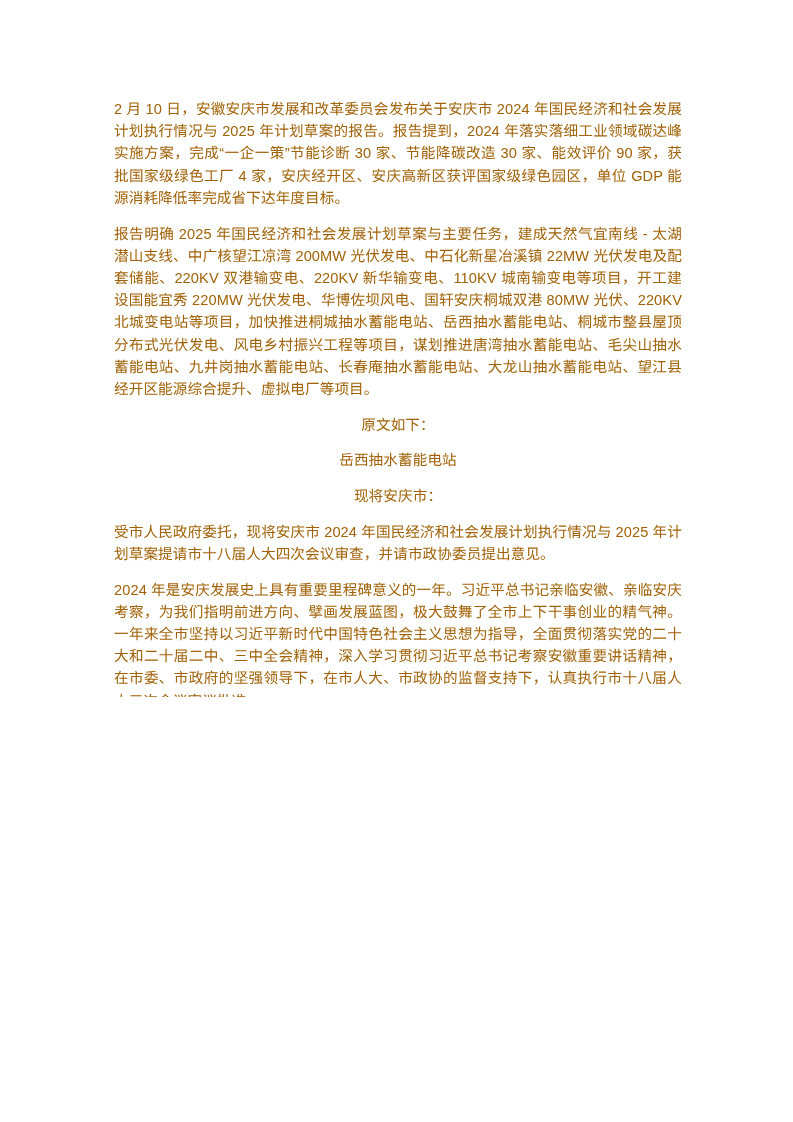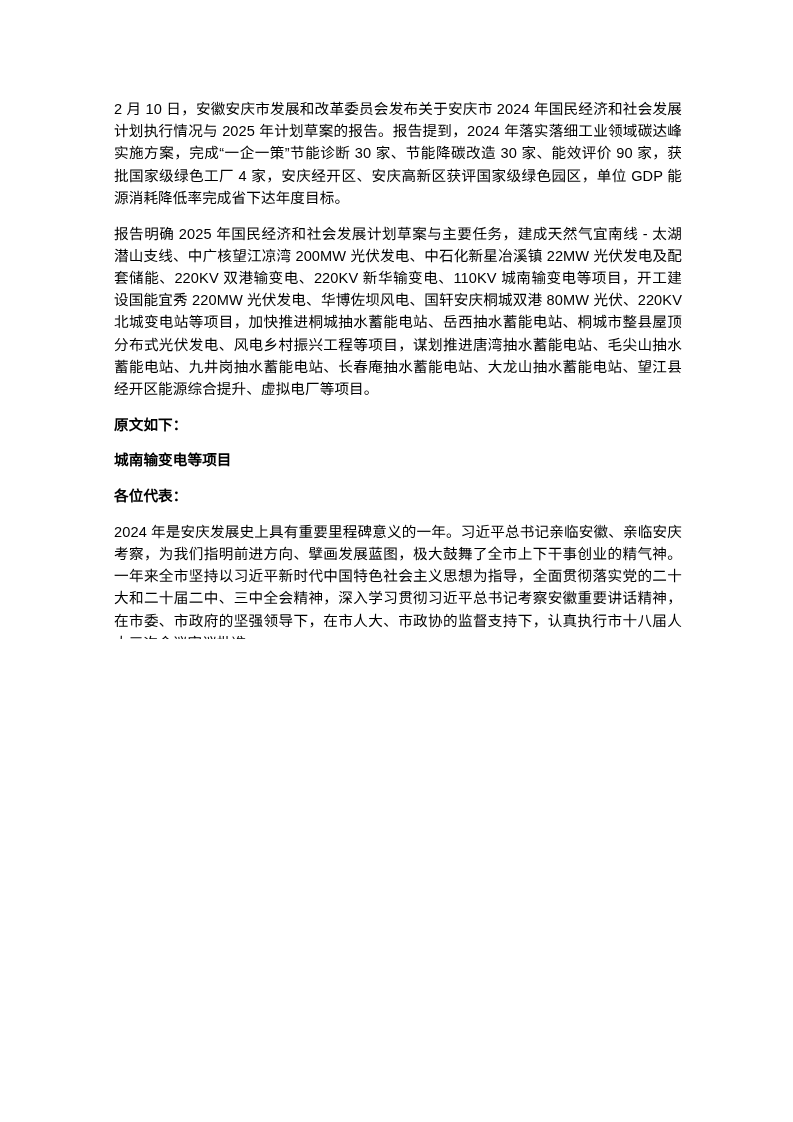--- a/index.html
+++ b/index.html
@@ -29,30 +29,29 @@
     top: 98px;
     width: 568px;
   }
   .para {
     font-size: 14.6px;
     line-height: 22.2px;
     letter-spacing: 0.1px;
     text-align: justify;
     text-justify: inter-ideograph;
     margin: 0 0 13.5px 0;
-    color: #000000;
+    color: #a16207;
     word-break: break-all;
     white-space: normal;
   }
   .para:last-child {
     margin-bottom: 0;
   }
   .para.short {
-    text-align: left;
-    font-weight: bold;
+    text-align: center;
   }
   
   .clip-last {
     max-height: 118px;
     overflow: hidden;
   }
 </style>
 </head>
 <body>
 
@@ -61,22 +60,23 @@
 
     <p class="para">2 月 10 日，安徽安庆市发展和改革委员会发布关于安庆市 2024 年国民经济和社会发展计划执行情况与 2025 年计划草案的报告。报告提到，2024 年落实落细工业领域碳达峰实施方案，完成“一企一策”节能诊断 30 家、节能降碳改造 30 家、能效评价 90 家，获批国家级绿色工厂 4 家，安庆经开区、安庆高新区获评国家级绿色园区，单位 GDP 能源消耗降低率完成省下达年度目标。</p>
 
 
     <p class="para">报告明确 2025 年国民经济和社会发展计划草案与主要任务，建成天然气宜南线 - 太湖潜山支线、中广核望江凉湾 200MW 光伏发电、中石化新星冶溪镇 22MW 光伏发电及配套储能、220KV 双港输变电、220KV 新华输变电、110KV 城南输变电等项目，开工建设国能宜秀 220MW 光伏发电、华博佐坝风电、国轩安庆桐城双港 80MW 光伏、220KV 北城变电站等项目，加快推进桐城抽水蓄能电站、岳西抽水蓄能电站、桐城市整县屋顶分布式光伏发电、风电乡村振兴工程等项目，谋划推进唐湾抽水蓄能电站、毛尖山抽水蓄能电站、九井岗抽水蓄能电站、长春庵抽水蓄能电站、大龙山抽水蓄能电站、望江县经开区能源综合提升、虚拟电厂等项目。</p>
 
 
     <p class="para short">原文如下：</p>
 
 
-    <p class="para short">城南输变电等项目</p>
+    <p class="para short">岳西抽水蓄能电站</p>
 
-    <p class="para short">各位代表：</p>
+    <p class="para short">现将安庆市：</p>
 
+    <p class="para">受市人民政府委托，现将安庆市 2024 年国民经济和社会发展计划执行情况与 2025 年计划草案提请市十八届人大四次会议审查，并请市政协委员提出意见。</p>
 
 
     <p class="para clip-last">2024 年是安庆发展史上具有重要里程碑意义的一年。习近平总书记亲临安徽、亲临安庆考察，为我们指明前进方向、擘画发展蓝图，极大鼓舞了全市上下干事创业的精气神。一年来全市坚持以习近平新时代中国特色社会主义思想为指导，全面贯彻落实党的二十大和二十届二中、三中全会精神，深入学习贯彻习近平总书记考察安徽重要讲话精神，在市委、市政府的坚强领导下，在市人大、市政协的监督支持下，认真执行市十八届人大三次会议审议批准</p>
 
   </div>
 </div>
 
 </body></html>

